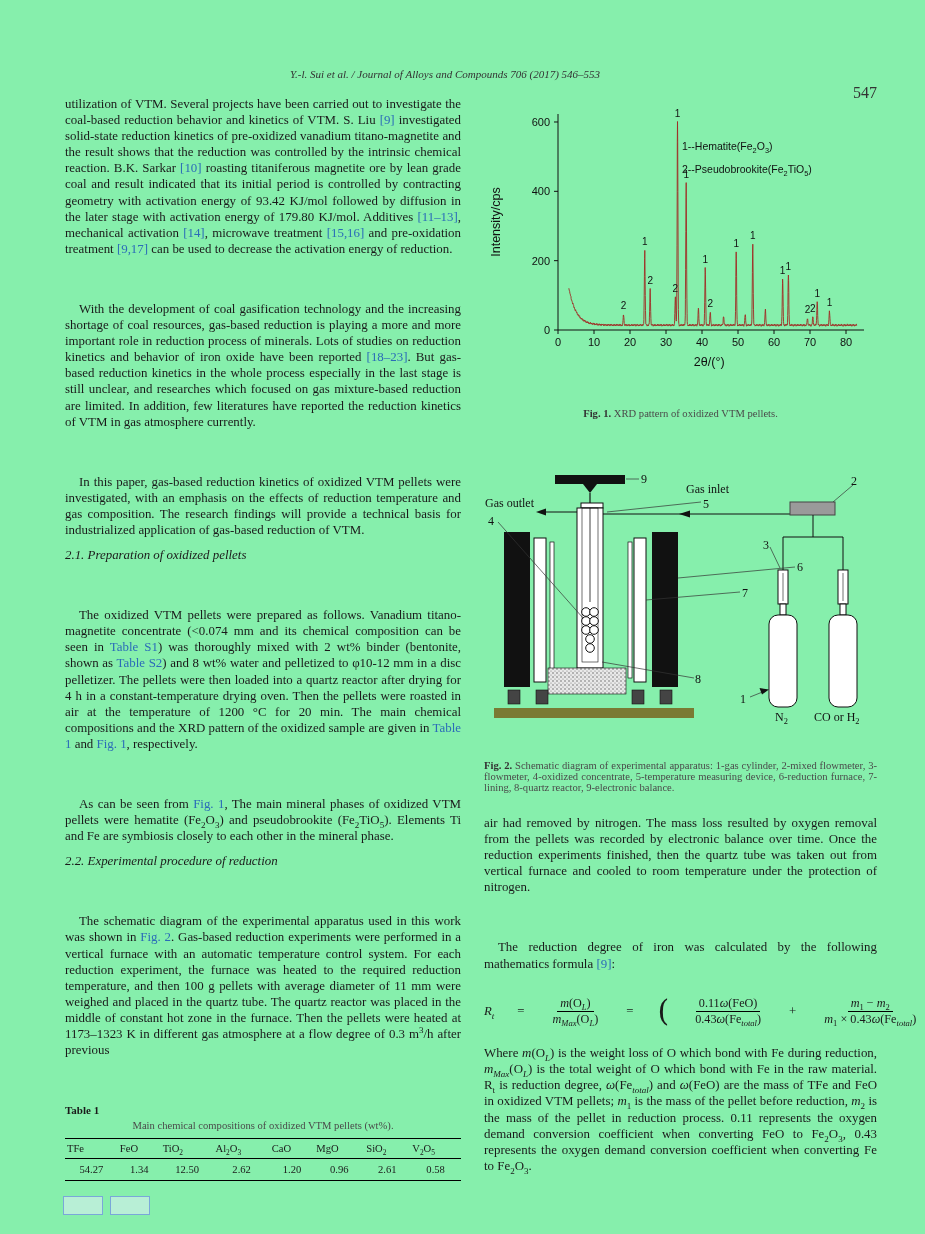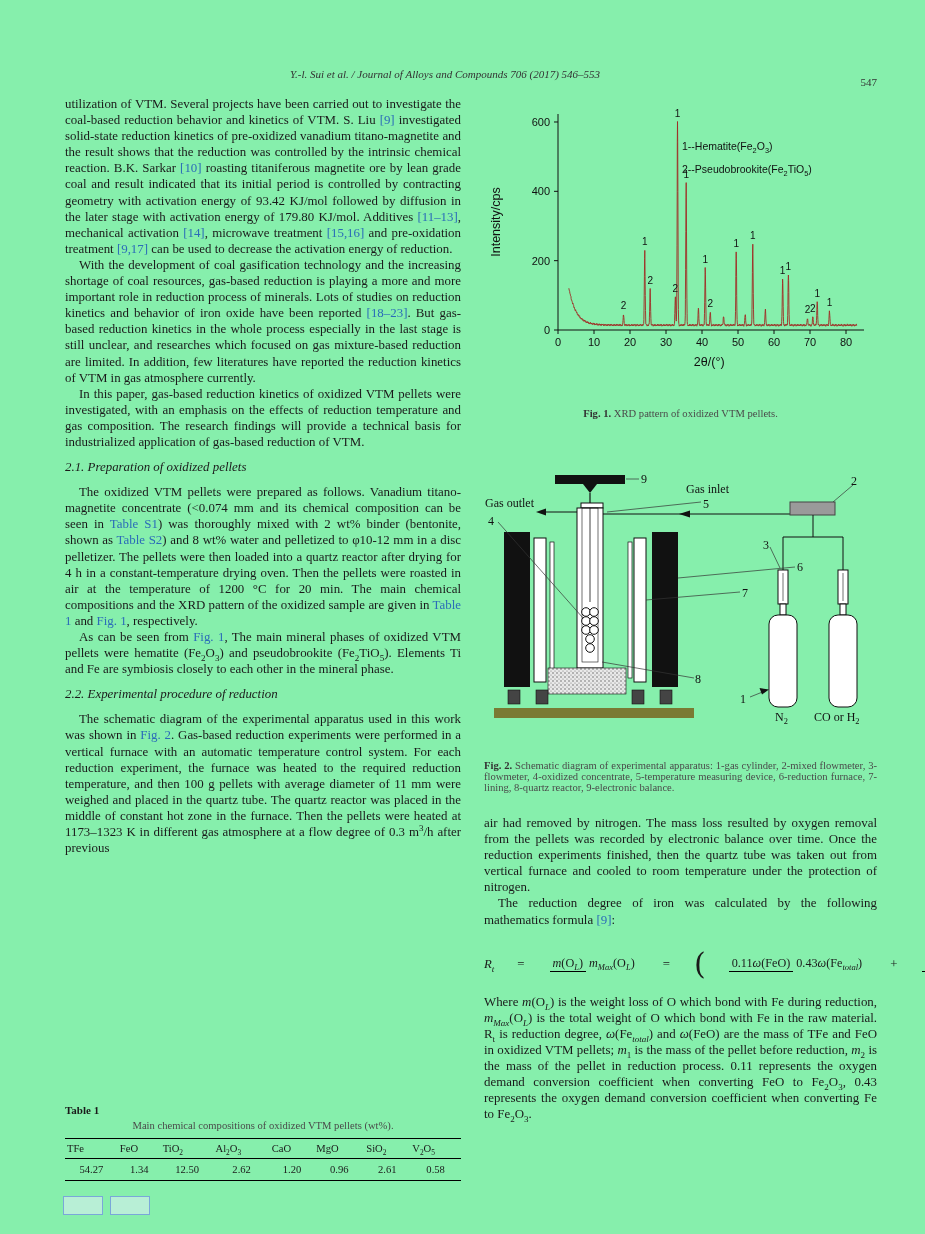--- a/index.html
+++ b/index.html
@@ -1,24 +1,24 @@
 <!DOCTYPE html>
 <html><head>
 <meta charset="utf-8">
 <style>
   html,body{margin:0;padding:0;background:#fff;}
   .page{position:relative;width:925px;height:1234px;background:#86efac;overflow:hidden;
         font-family:"Liberation Serif",serif;color:#1a1a1a;}
   .runhead{position:absolute;top:68px;left:65px;width:760px;text-align:center;
            font-size:11px;font-style:italic;color:#333;}
-  .pagenum{position:absolute;top:76px;right:48px;font-size:11px;color:#333;}
+  .pagenum{position:absolute;top:84px;right:48px;font-size:16px;color:#333;}
   .colL{position:absolute;left:65px;top:96px;width:396px;font-size:12.9px;line-height:16.1px;text-align:justify;}
   .colR{position:absolute;left:484px;top:815px;width:393px;font-size:12.9px;line-height:16.1px;text-align:justify;}
   p{margin:0;}
-  p.ind{text-indent:14px;}
+  p.ind{text-indent:14px;margin-top:44px;}
   .lnk{color:#2b6cb8;}
   sub,sup{font-size:70%;line-height:0;}
   h2.sec{font-size:13.2px;font-weight:bold;margin:14px 0 10px;text-align:left;}
   h3.subsec{font-size:12.9px;font-style:italic;font-weight:normal;margin:9px 0 9px;text-align:left;}
   .tableblock{position:absolute;left:65px;top:1104px;width:396px;}
   .tbl-label{font-size:11px;font-weight:bold;margin:0 0 4px;}
   .tbl-cap{font-size:10.6px;color:#4a4a4a;margin:0 0 7px;text-align:center;}
   table.t1{width:100%;border-collapse:collapse;font-size:10.6px;}
   .t1 th{font-weight:normal;text-align:left;padding:4px 2px;border-top:1.2px solid #000;border-bottom:1px solid #000;}
   .t1 td{text-align:center;padding:5px 2px;border-bottom:1px solid #000;}
@@ -26,21 +26,21 @@
   .fig1 svg{display:block;}
   .legend{position:absolute;font-size:10.5px;font-family:"Liberation Sans",sans-serif;color:#111;white-space:nowrap;}
   .figcap{font-size:10.6px;color:#4a4a4a;margin-top:8px;text-align:justify;}
   .figcap.center{text-align:center;}
   .figcap b{color:#333;}
   .fig2{position:absolute;left:484px;top:452px;width:393px;}
   .fig2 svg{display:block;}
   .dlabel{position:absolute;font-size:12px;color:#111;white-space:nowrap;}
   .eqwrap{display:flex;align-items:center;margin:24px 0 18px;font-size:12.8px;white-space:nowrap;gap:20px;}
   .eqop{margin:0 3px;}
-  .frac{display:inline-flex;flex-direction:row;align-items:center;margin:0 2px;line-height:1.25;font-size:12.2px;}
+  .frac{display:inline-flex;flex-direction:column;align-items:center;margin:0 2px;line-height:1.25;font-size:12.2px;}
   .fnum{border-bottom:1px solid #000;padding:0 3px;white-space:nowrap;}
   .fden{padding:0 3px;white-space:nowrap;}
   .bigp{font-size:30px;font-weight:normal;line-height:0.8;font-family:"DejaVu Serif",serif;margin:0 1px;}
   .eqnum{margin-left:auto;}
   .annot{position:absolute;width:38px;height:17px;border:1px solid #7aa7d9;background:rgba(225,238,250,0.55);}
 </style>
 </head>
 <body>
 
 <div class="page">

